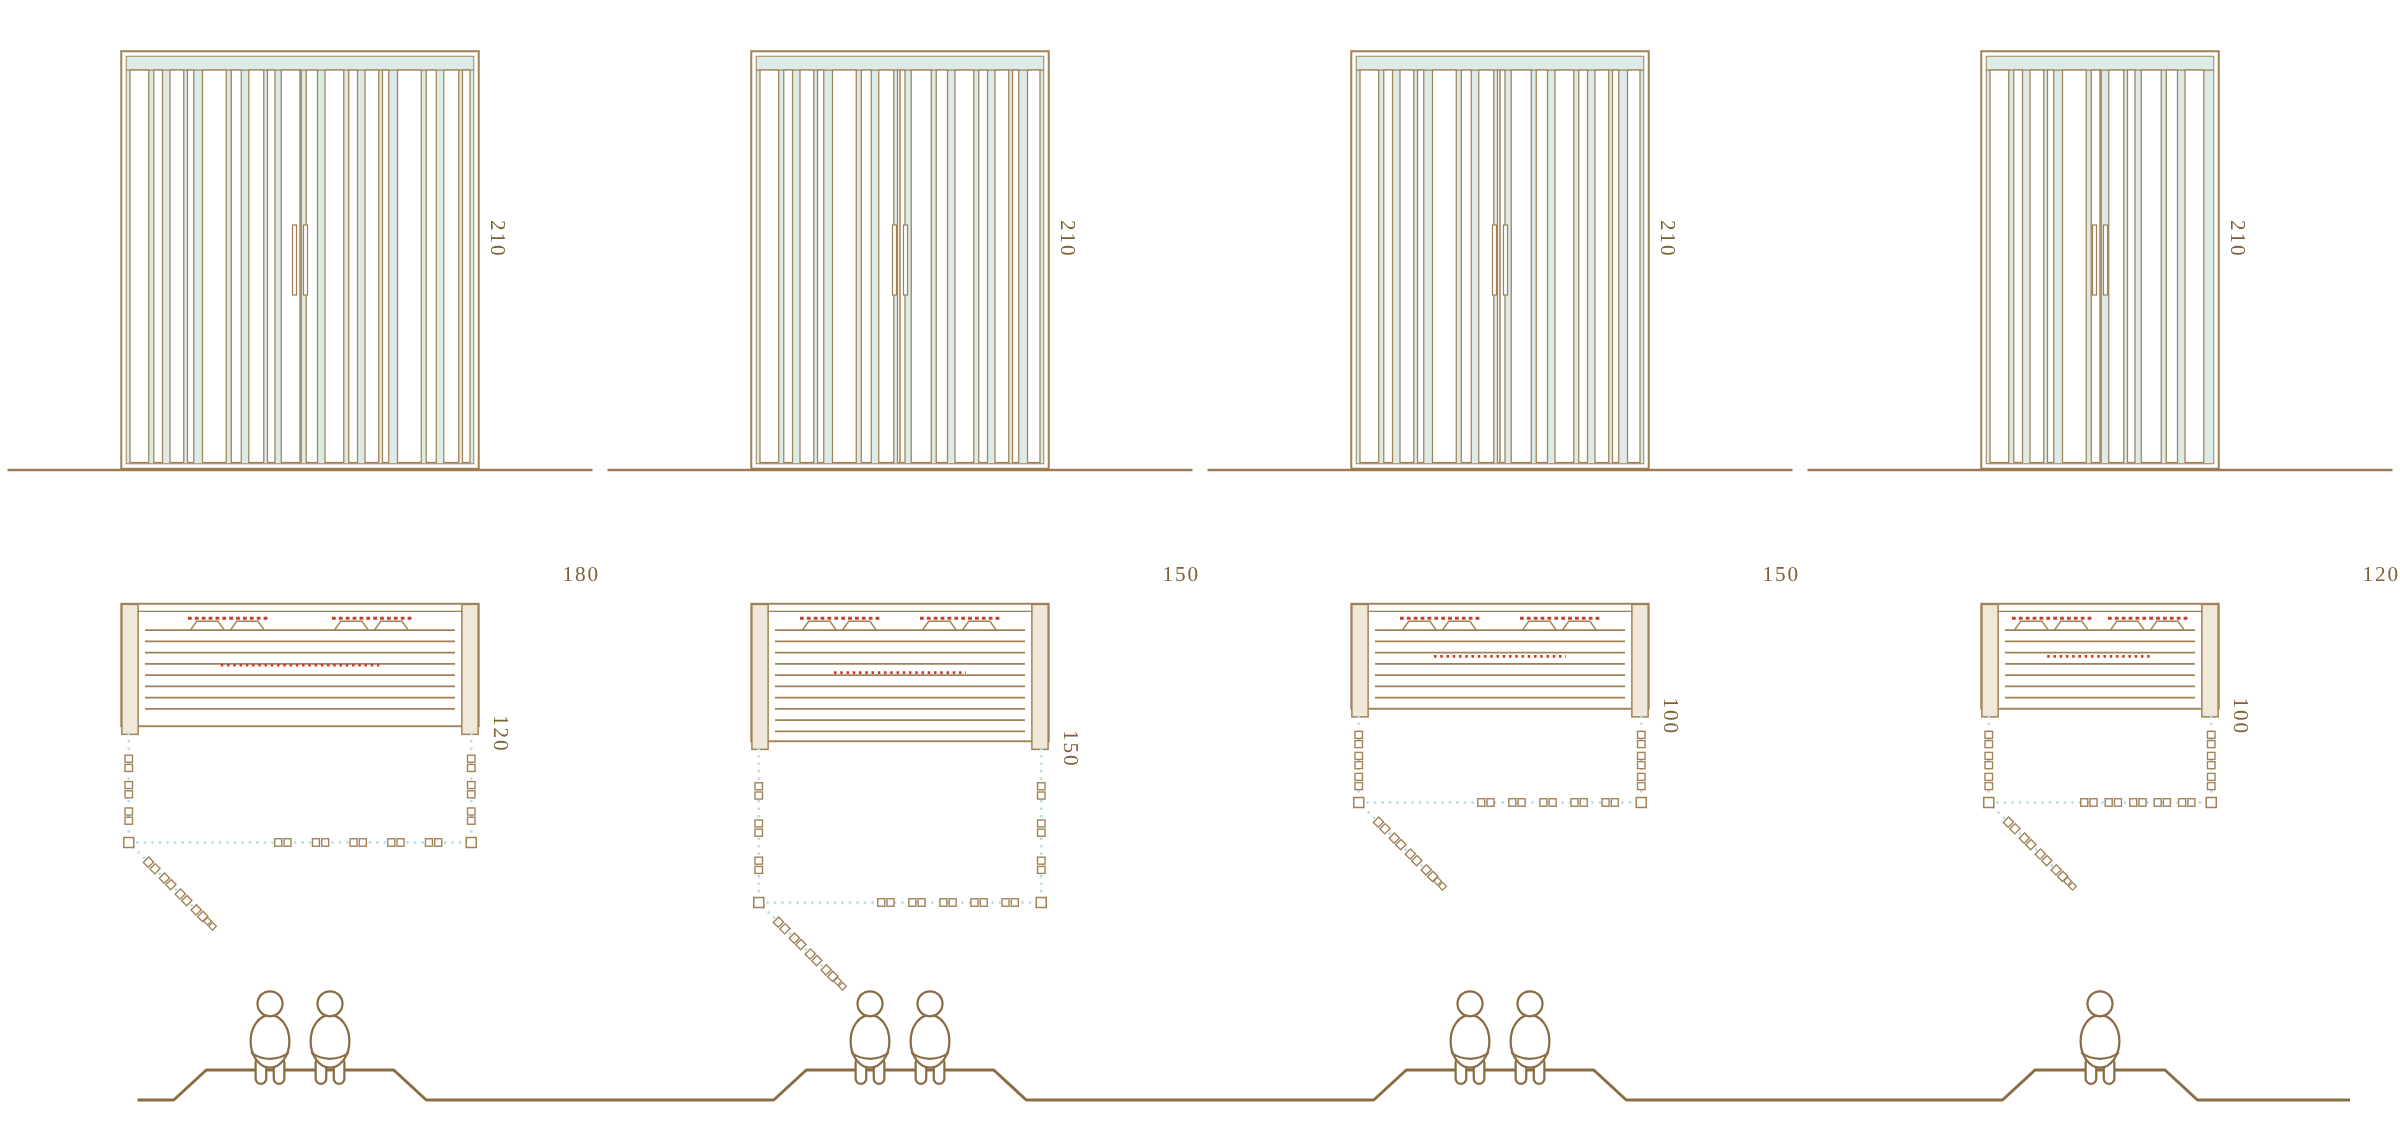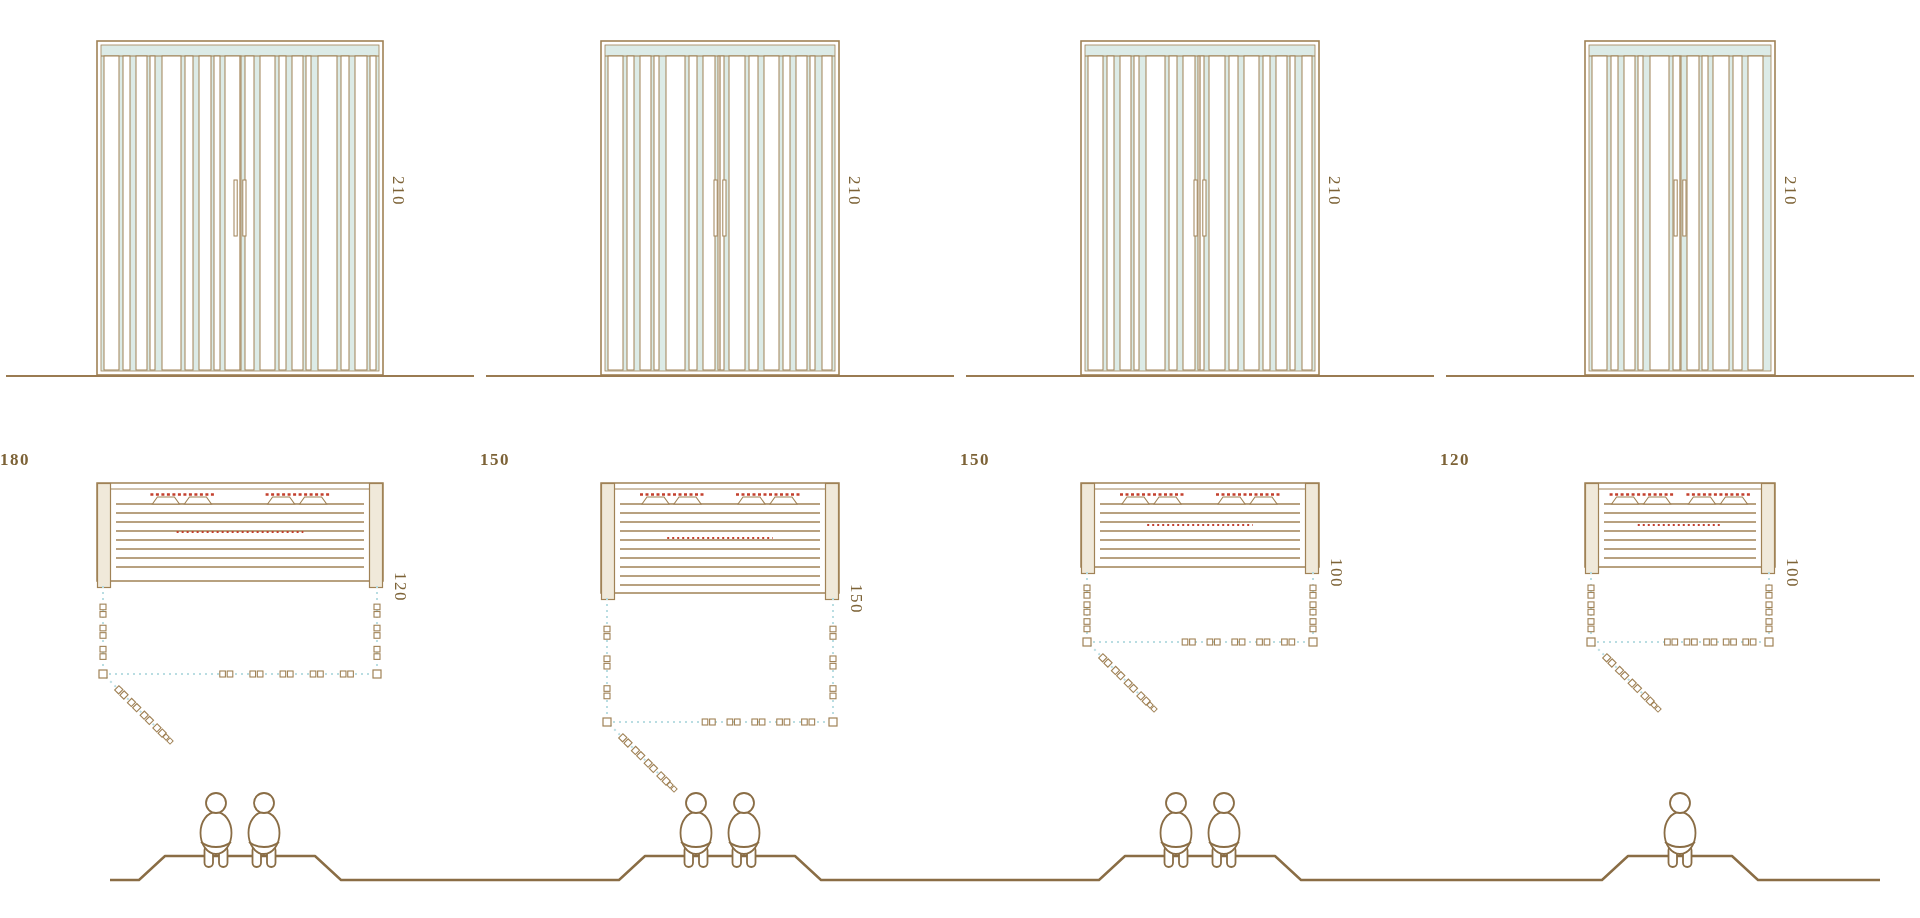--- a/index.html
+++ b/index.html
@@ -5,21 +5,21 @@
   html,body{margin:0;padding:0;background:#fff;}
   body{width:1920px;height:918px;overflow:hidden;font-family:"Liberation Sans",sans-serif;}
   #board{position:relative;width:1920px;height:918px;display:flex;background:#fff;}
   .model-column{position:relative;width:480px;height:918px;flex:0 0 480px;}
   .drawing{position:absolute;}
   svg{overflow:visible;display:block;}
   .elevation-svg{top:40px;}
   .ground-line{position:absolute;top:375px;left:6px;right:6px;border-top:2px solid #9a7b52;}
   .dim{position:absolute;font-family:"Liberation Serif",serif;font-size:17px;color:#7d6337;letter-spacing:1.5px;white-space:nowrap;}
   .dim-vertical{transform:rotate(90deg);transform-origin:0 0;}
-  .width-label{left:0;right:0;top:450px;text-align:left;font-weight:bold;}
+  .width-label{left:0;right:0;top:450px;text-align:right;}
   #capacity-svg{position:absolute;left:0;top:790px;width:1920px;height:126px;}
 </style>
 </head>
 <body>
 
 <div id="board">
   <section class="model-column">
     <svg class="elevation-svg drawing" width="288" height="338" style="left: 96px;">
         <rect x="1" y="1" width="286" height="334" fill="#fff" stroke="#a08256" stroke-width="1.6"></rect>
         <rect x="5" y="5" width="278" height="326" fill="#dcebe7" stroke="#a08256" stroke-width="0.8"></rect>

